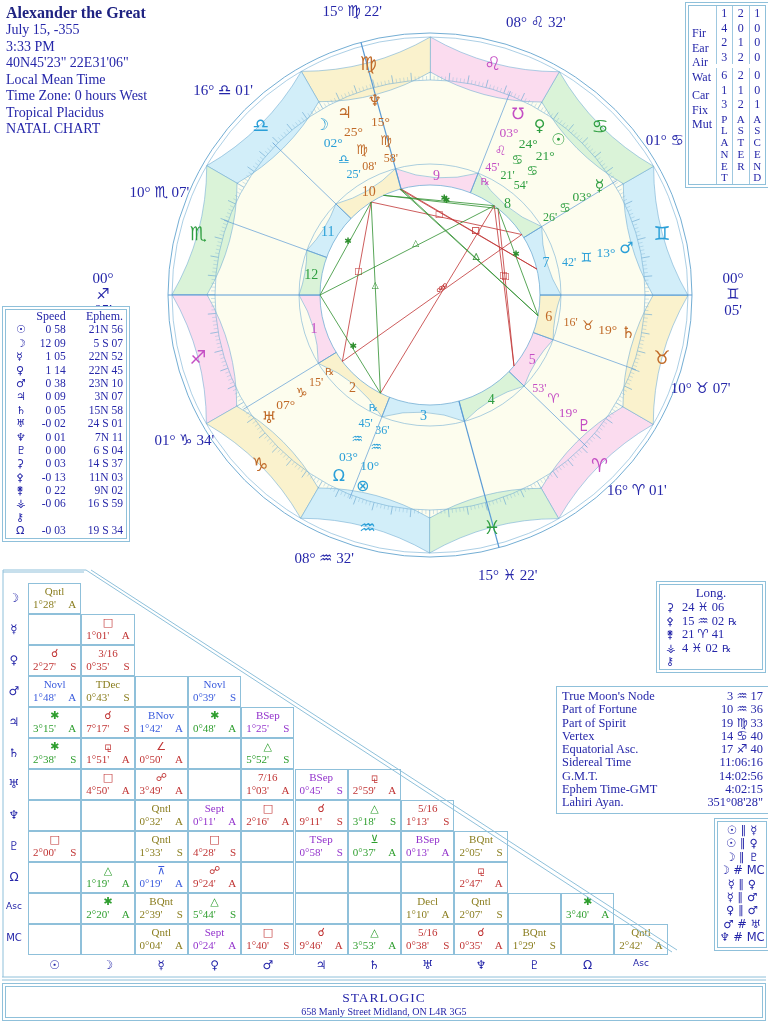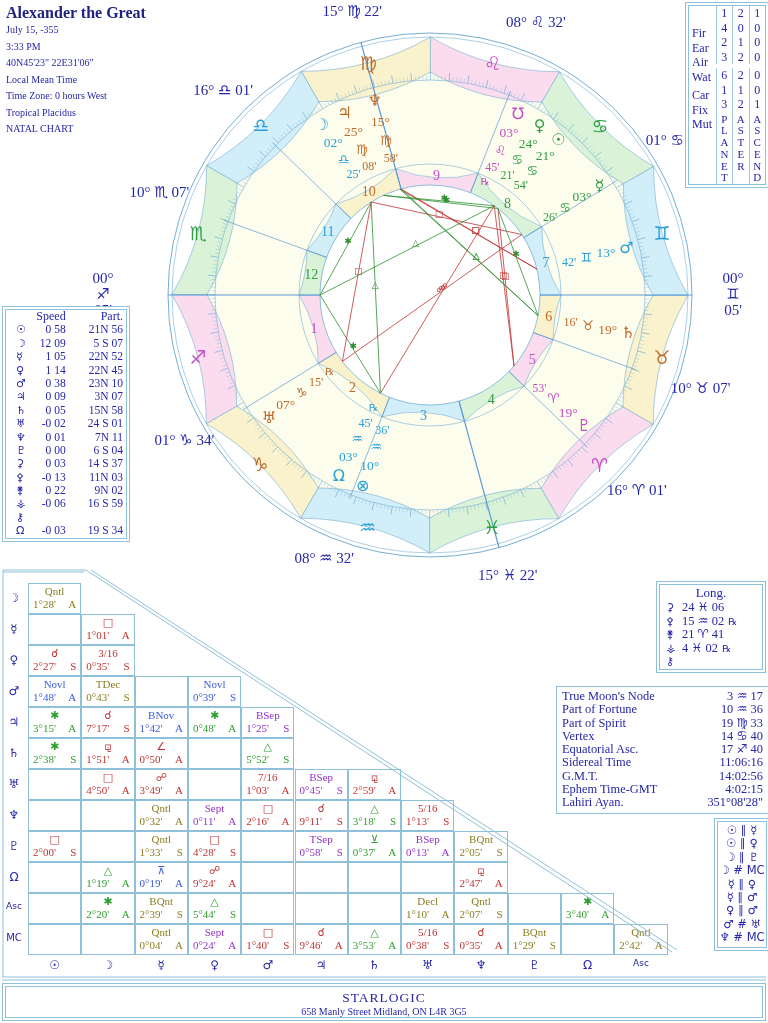--- a/index.html
+++ b/index.html
@@ -4,21 +4,21 @@
 <style>
   html,body{margin:0;padding:0;background:#fff;}
   #page{position:relative;width:768px;height:1023px;background:#fff;overflow:hidden;
         font-family:"Liberation Serif","DejaVu Sans",serif;color:#2526a9;}
   .abs{position:absolute;}
   .box{border:1px solid #8fc0da;}
   .dbl{border:1px solid #8fc0da;padding:2px;background:#fff;}
   .dbl .in{border:1px solid #8fc0da;height:100%;box-sizing:border-box;}
   .glyph{font-family:"DejaVu Sans",sans-serif;}
   #title{font-size:16px;font-weight:bold;color:#1f2382;}
-  .hline{font-size:10px;line-height:16.5px;}
+  .hline{font-size:14px;line-height:16.5px;}
   
   #elemTable{font-size:12px;}
   .erow{display:flex;height:14.5px;line-height:14.5px;}
   .elabel{width:26px;text-align:left;padding-left:3px;margin-top:20px;}
   .enum{width:17px;text-align:center;border-left:1px solid #9fc8e0;}
   .vword{width:17px;text-align:center;border-left:1px solid #9fc8e0;
          font-size:11px;line-height:11.8px;padding-top:2px;}
   
   #speedTable{font-size:11.5px;}
   .srow{display:flex;height:13.4px;line-height:13.4px;margin-left:8px;}
@@ -649,21 +649,21 @@
           <span class="vword">A<br>S<br>C<br>E<br>N<br>D</span>
         </div>
       </div>
   </div>
 
   <div class="abs dbl" style="left:2px;top:306px;width:122px;">
     <div class="in" id="speedTable">
       <div class="srow" style="font-size:12px;">
         <span class="sglyph"></span>
         <span class="sspeed">Speed</span>
-        <span class="sdecl">Part.</span>
+        <span class="sdecl">Ephem.</span>
       </div>
       <div id="speedRows">
           <div class="srow">
             <span class="sglyph glyph">☉</span>
             <span class="sspeed">0 58</span>
             <span class="sdecl">21N 56</span>
           </div>
           <div class="srow">
             <span class="sglyph glyph">☽</span>
             <span class="sspeed">12 09</span>

